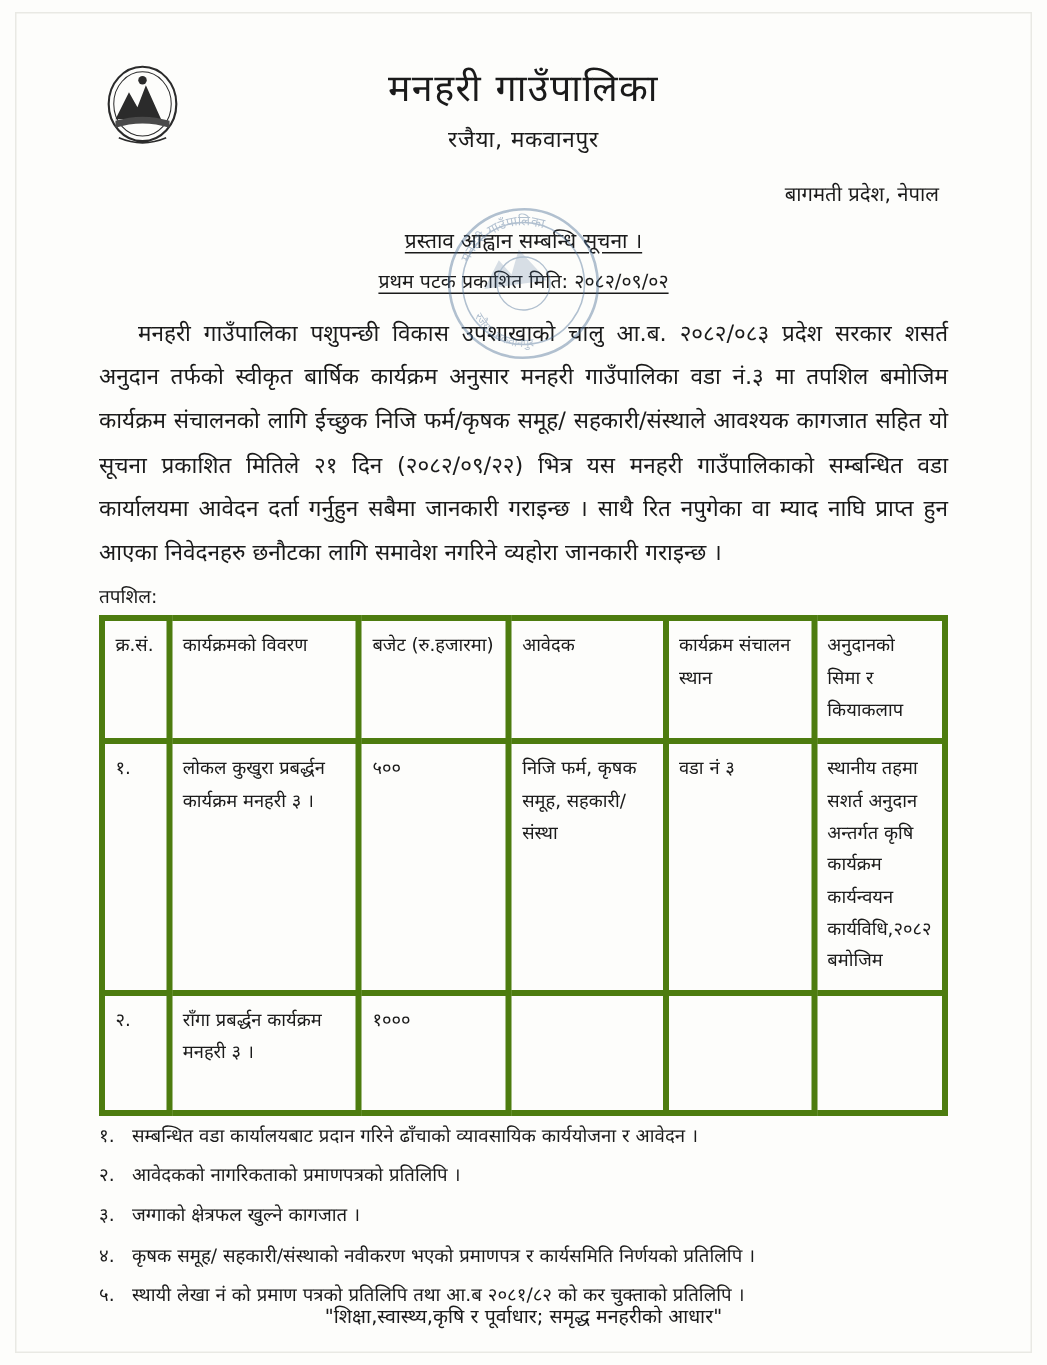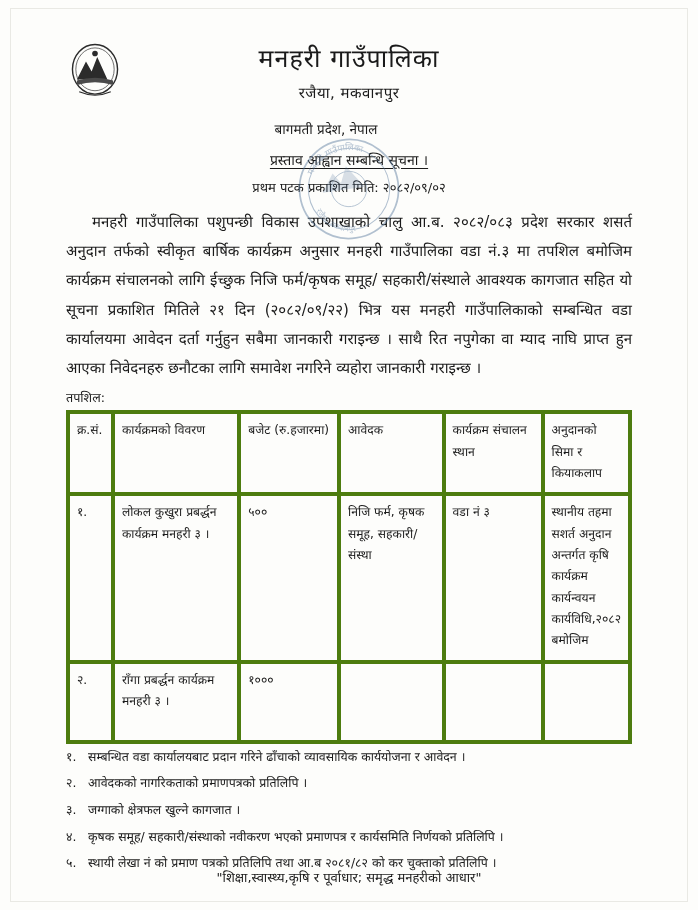--- a/index.html
+++ b/index.html
@@ -58,21 +58,21 @@
     line-height: 1.35;
     margin-top: 4px;
     font-weight: 500;
   }
   .org-place {
     font-size: 15px;
     margin-top: 6px;
     letter-spacing: 0.5px;
   }
   .province {
-    text-align: center;
+    text-align: right;
     font-size: 13.5px;
     margin-top: 18px;
     padding-right: 46px;
   }
   .stamp {
     position: absolute;
     left: 50%;
     top: 118px;
     transform: translateX(-50%) rotate(-8deg);
     width: 106px;
@@ -95,20 +95,21 @@
     text-align: center;
     font-size: 14px;
     margin-top: 10px;
     text-decoration: underline;
     text-underline-offset: 3px;
   }
   .notice-sub {
     text-align: center;
     font-size: 13px;
     margin-top: 9px;
+    text-decoration: underline;
     text-underline-offset: 3px;
   }
 
   
   .body-para {
     font-size: 15px;
     line-height: 1.95;
     text-align: justify;
     margin: 12px 40px 0 40px;
     text-indent: 26px;

